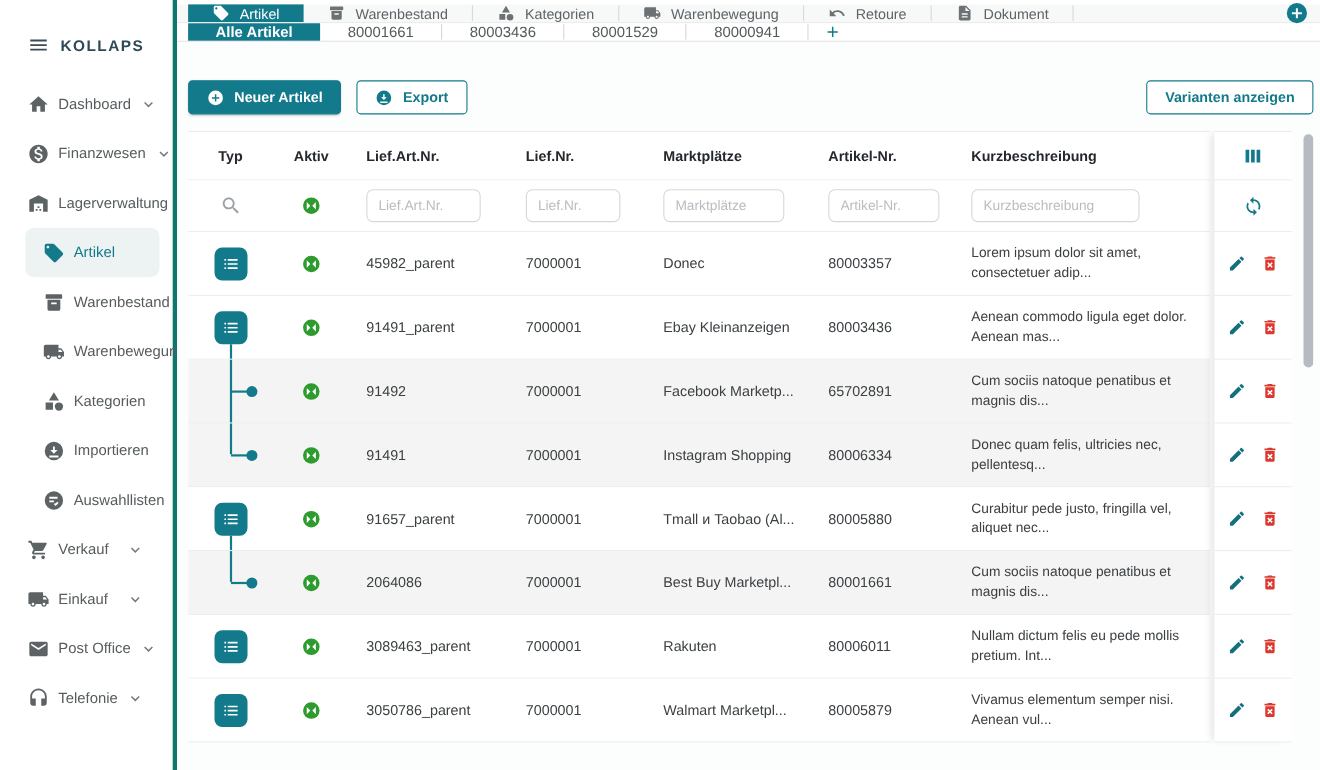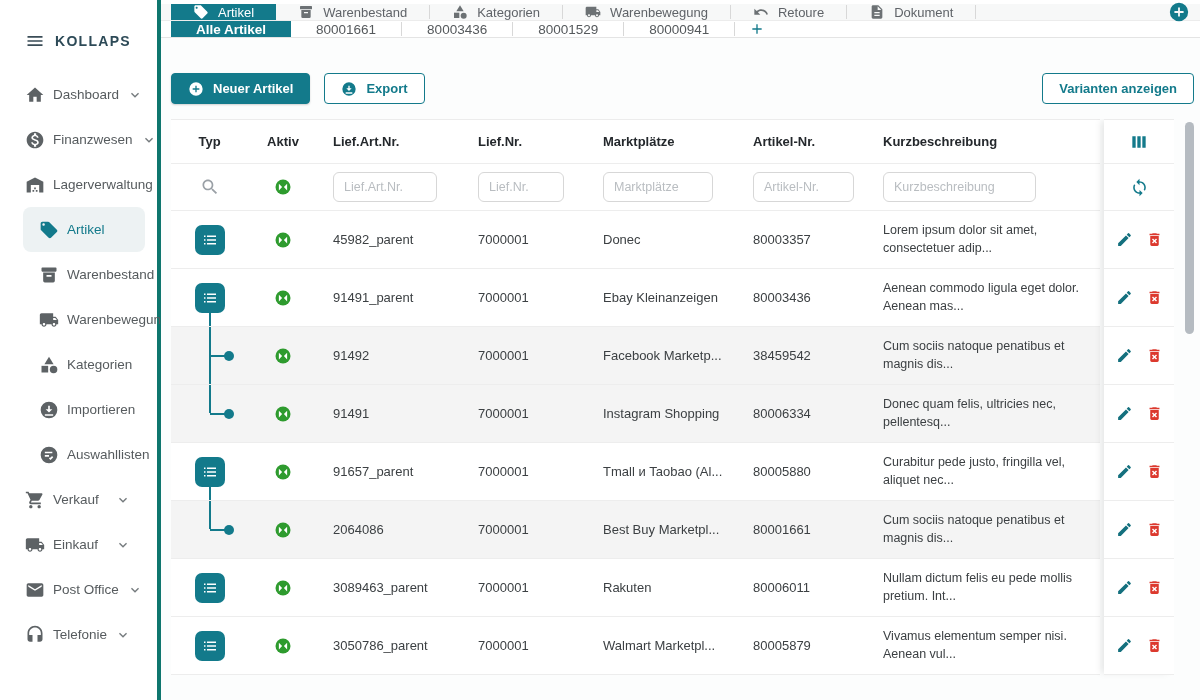--- a/index.html
+++ b/index.html
@@ -483,21 +483,21 @@
                   <span class="icon activ-ic">
                     <svg viewBox="0 0 24 24">
                       <circle cx="12" cy="12" r="10" fill="#2e9b2e"></circle>
                       <path d="M6.5 7.5l4.3 4.5-4.3 4.5v-9zm11 0v9L13.2 12l4.3-4.5z" fill="#fff"></path>
                     </svg>
                   </span>
                 </div>
                 <div class="cell">91492</div>
                 <div class="cell">7000001</div>
                 <div class="cell">Facebook Marketp...</div>
-                <div class="cell">38459542</div>
+                <div class="cell">65702891</div>
                 <div class="cell kurz">Cum sociis natoque penatibus et magnis dis...</div>
               </div>
               <div class="trow shaded">
                 <div class="cell c-center">
                   <div class="vline half"></div>
                   <div class="hline"></div>
                   <div class="cdot"></div>
                 </div>
                 <div class="cell c-center">
                   <span class="icon activ-ic">

